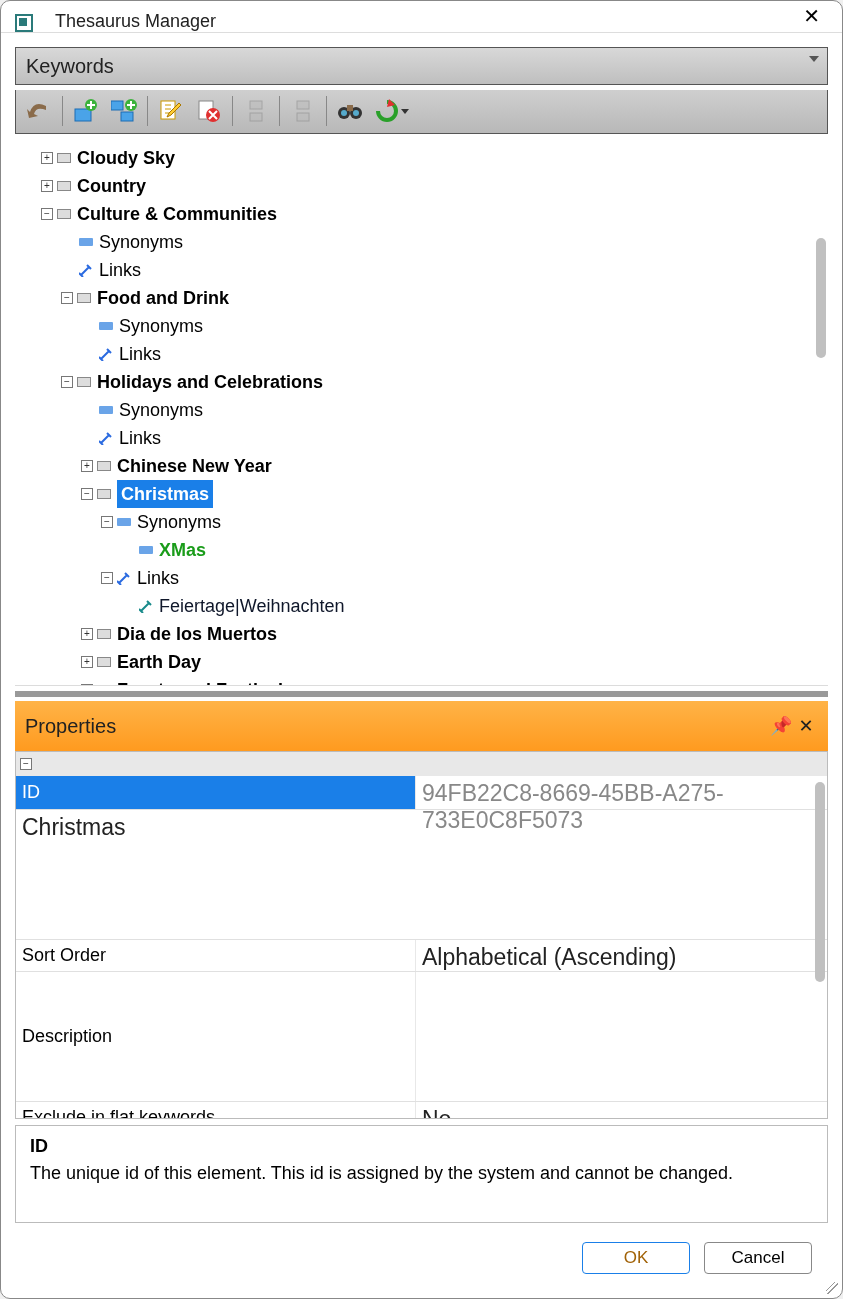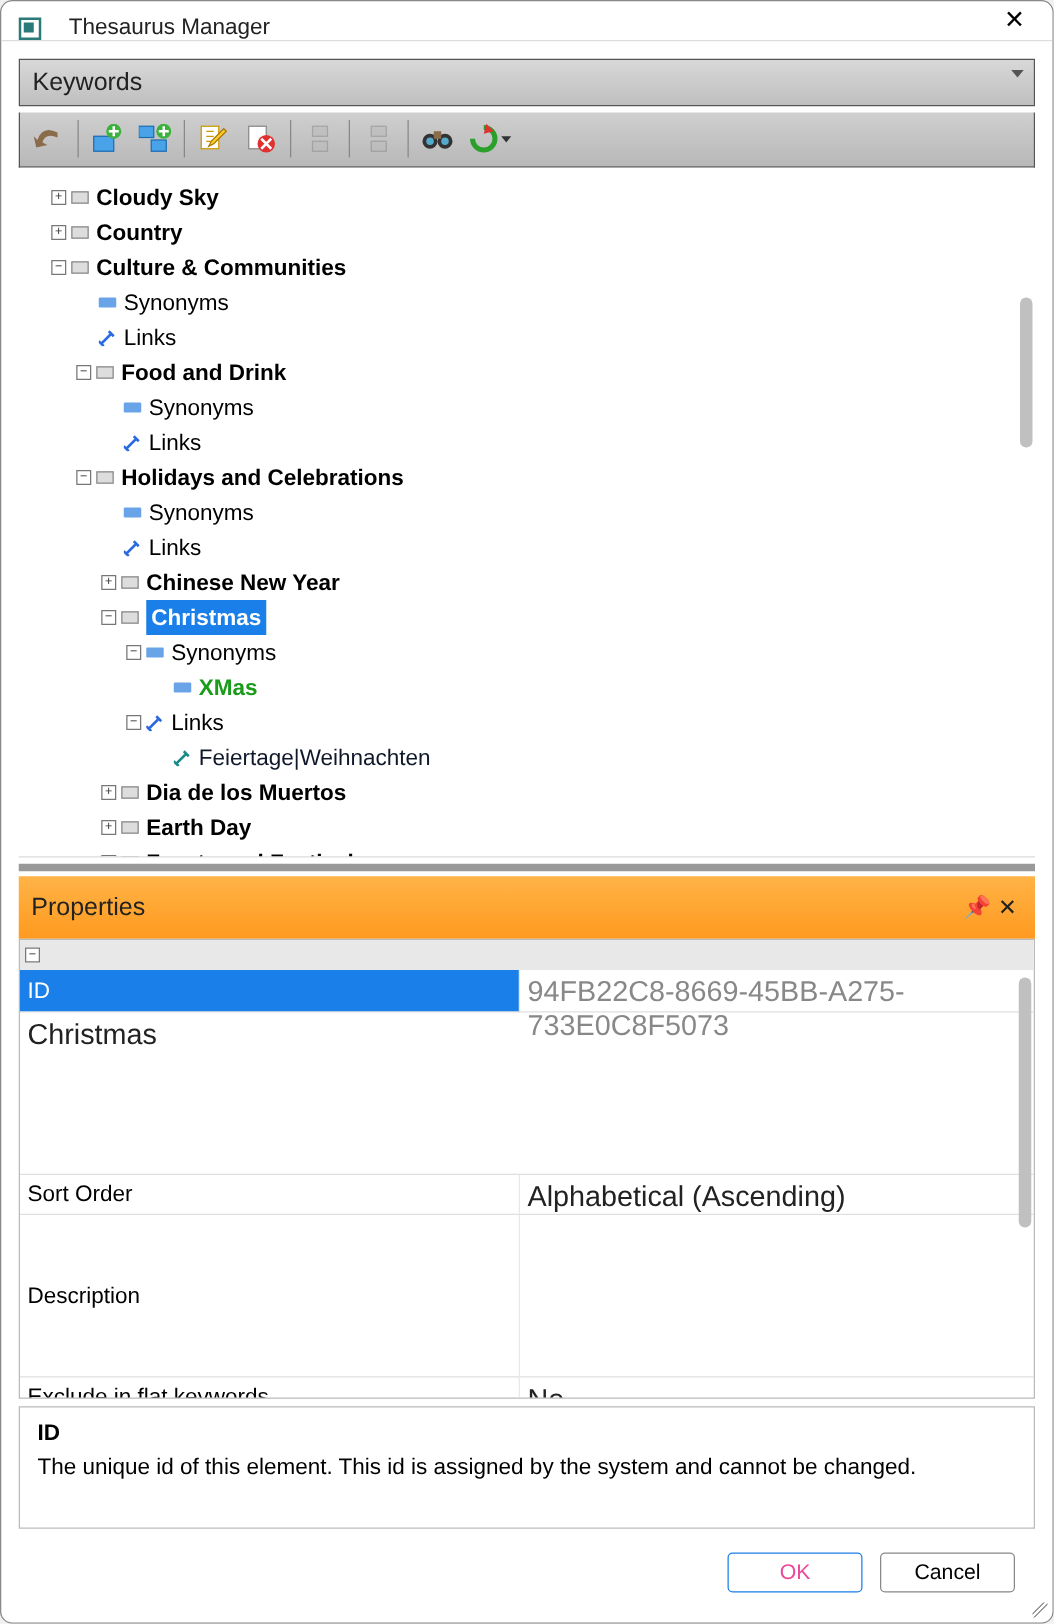--- a/index.html
+++ b/index.html
@@ -225,21 +225,21 @@
 .btn {
   width: 108px; height: 32px;
   border:1px solid #888;
   border-radius:4px;
   background:#fff;
   font-size:17px;
   cursor:pointer;
 }
 .btn.primary {
   border:1px solid #1a7fe8;
-  color:#ec4899;
+  color:#a16207;
 }
 .resize-grip {
   position:absolute; right:4px; bottom:4px;
   width:12px; height:12px;
   background:
     linear-gradient(135deg, transparent 0 6px, #999 6px 7px, transparent 7px 100%),
     linear-gradient(135deg, transparent 0 9px, #999 9px 10px, transparent 10px 100%);
 }
 .ind { display:inline-block; }
 </style>

